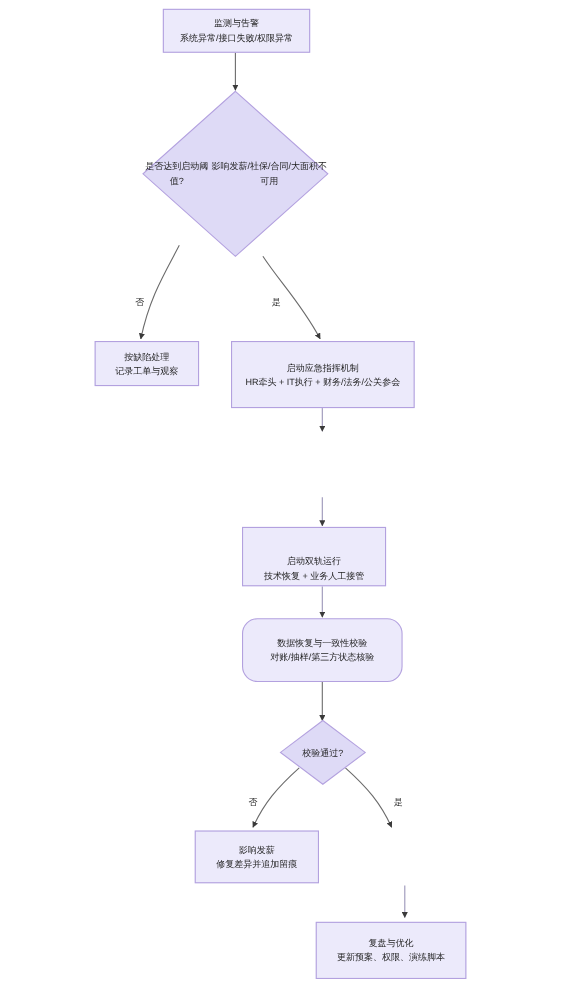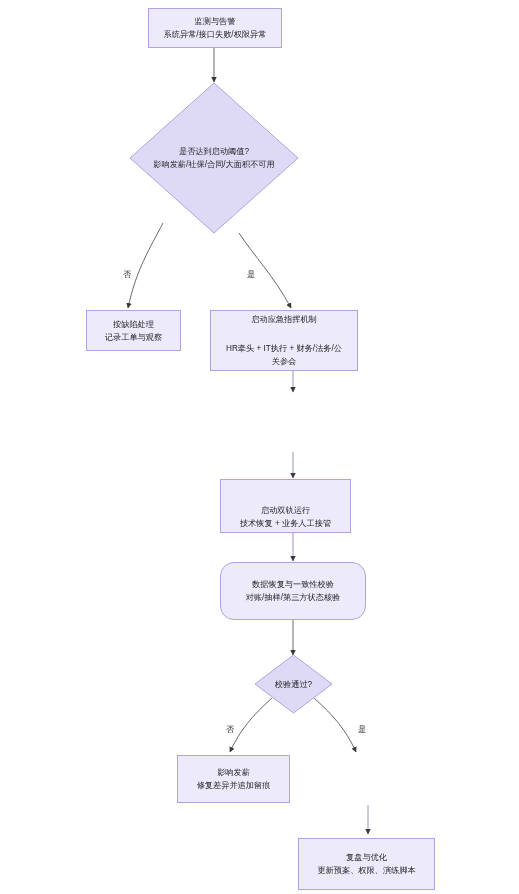--- a/index.html
+++ b/index.html
@@ -61,21 +61,20 @@
     top: 0;
     overflow: visible;
   }
   .diamond-label {
     position: absolute;
     left: 0;
     top: 0;
     width: 100%;
     height: 100%;
     display: flex;
-    flex-direction: column;
     align-items: center;
     justify-content: center;
     text-align: center;
     color: #1f1f1f;
     font-size: 8.2px;
     line-height: 13px;
     pointer-events: none;
   }
   .edge-label {
     position: absolute;
@@ -138,21 +137,21 @@
 
   <div class="edge-label" style="left:122px; top:270px;">否</div>
 
   <div class="edge-label" style="left:246px; top:270px;">是</div>
 
   <div class="node" style="left:86px; top:310px; width:95px; height:41px;">
     <span class="ln">按缺陷处理</span>
     <span class="ln">记录工单与观察</span>
   </div>
 
-  <div class="node" style="left:210px; top:310px; width:148px; height:61px; padding:2px 12px;justify-content:space-between;">
+  <div class="node" style="left:210px; top:310px; width:167px; height:61px; padding:2px 0;">
     <span class="ln">启动应急指挥机制</span>
     <span class="ln wrap">HR牵头 + IT执行 + 财务/法务/公关参会</span>
   </div>
 
 
   <div class="node" style="left:220px; top:479px; width:131px; height:54px;justify-content:flex-end;">
     <span class="ln">启动双轨运行</span>
     <span class="ln">技术恢复 + 业务人工接管</span>
   </div>
 
@@ -173,18 +172,18 @@
   <div class="edge-label" style="left:225px; top:725px;">否</div>
 
   <div class="edge-label" style="left:357px; top:725px;">是</div>
 
   <div class="node" style="left:177px; top:755px; width:113px; height:48px;">
     <span class="ln">影响发薪</span>
     <span class="ln">修复差异并追加留痕</span>
   </div>
 
 
-  <div class="node" style="left:298px; top:838px; width:137px; height:52px;">
+  <div class="node" style="left:287px; top:838px; width:137px; height:52px;">
     <span class="ln">复盘与优化</span>
     <span class="ln">更新预案、权限、演练脚本</span>
   </div>
 
 </div>
 
 </body></html>

